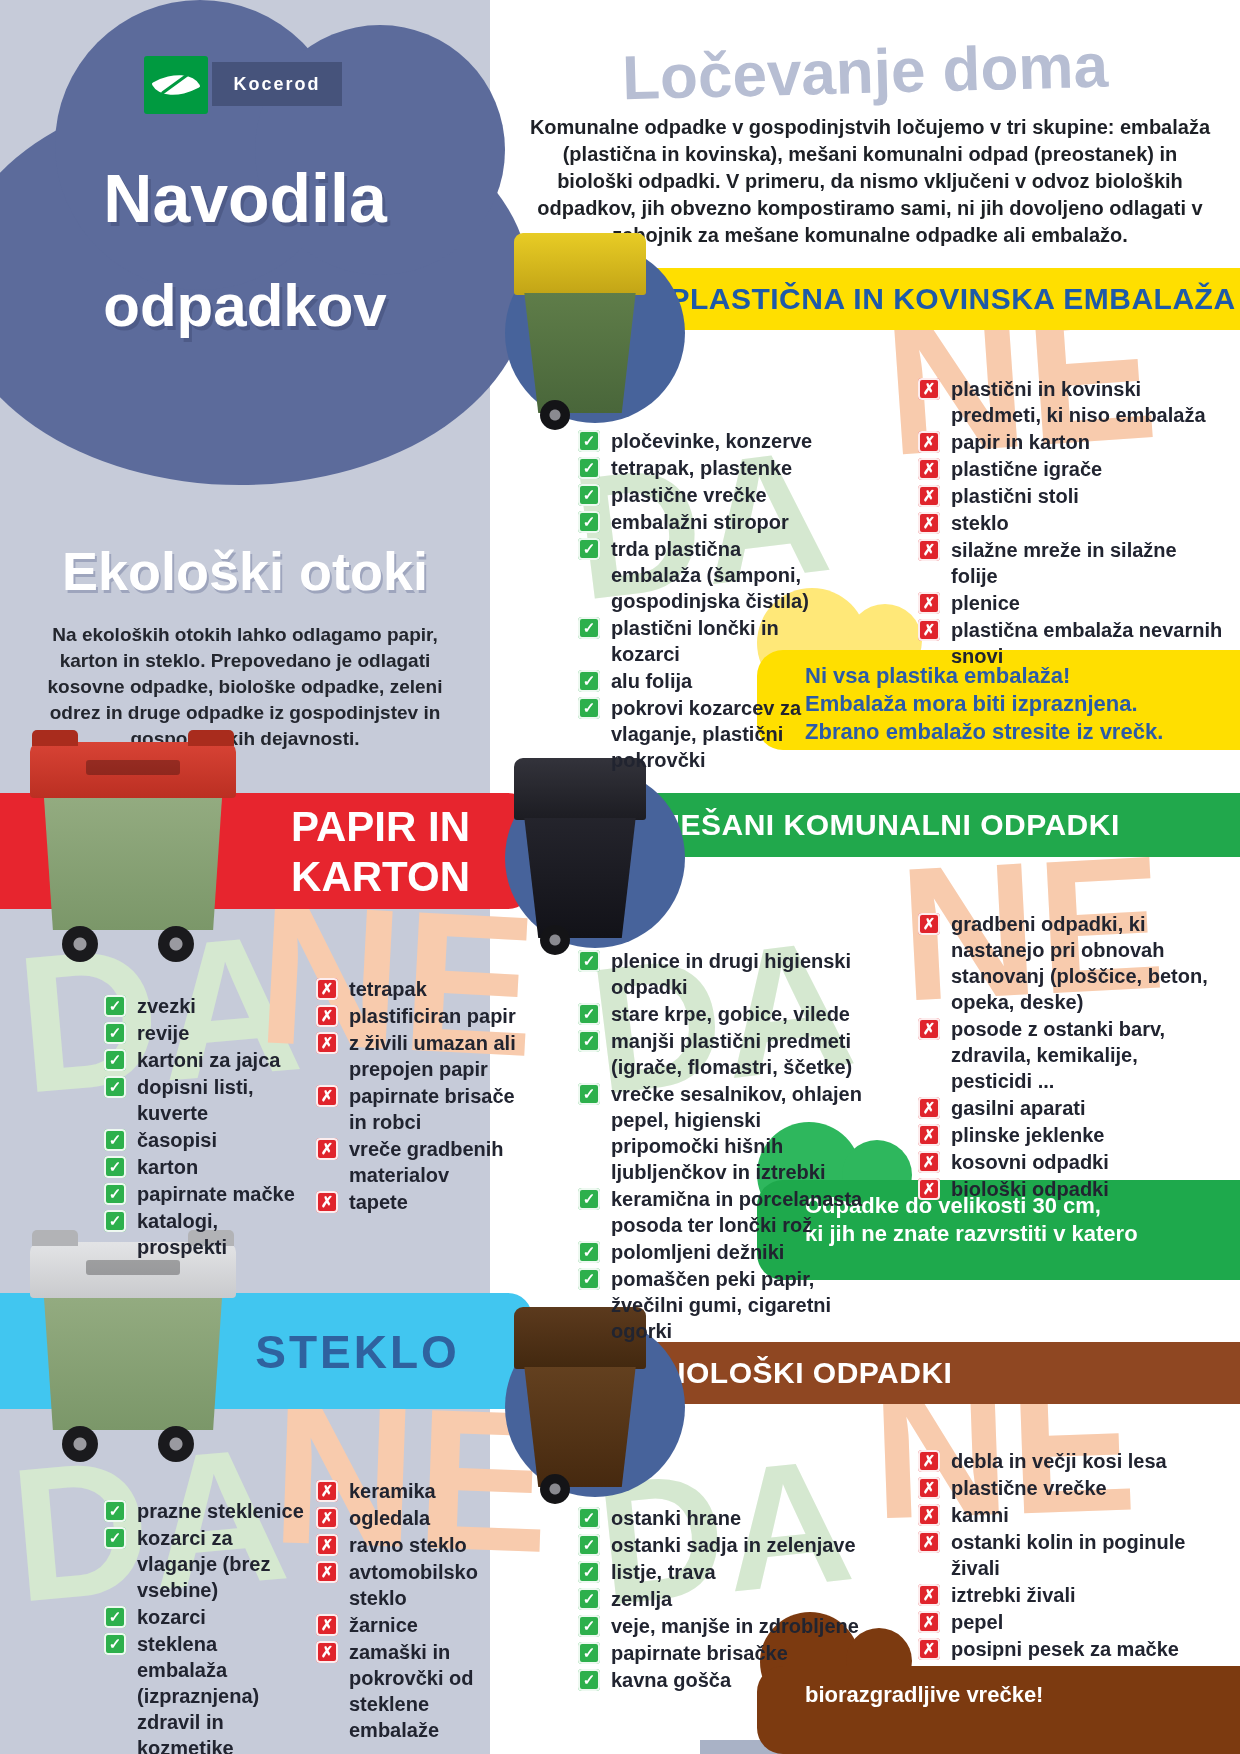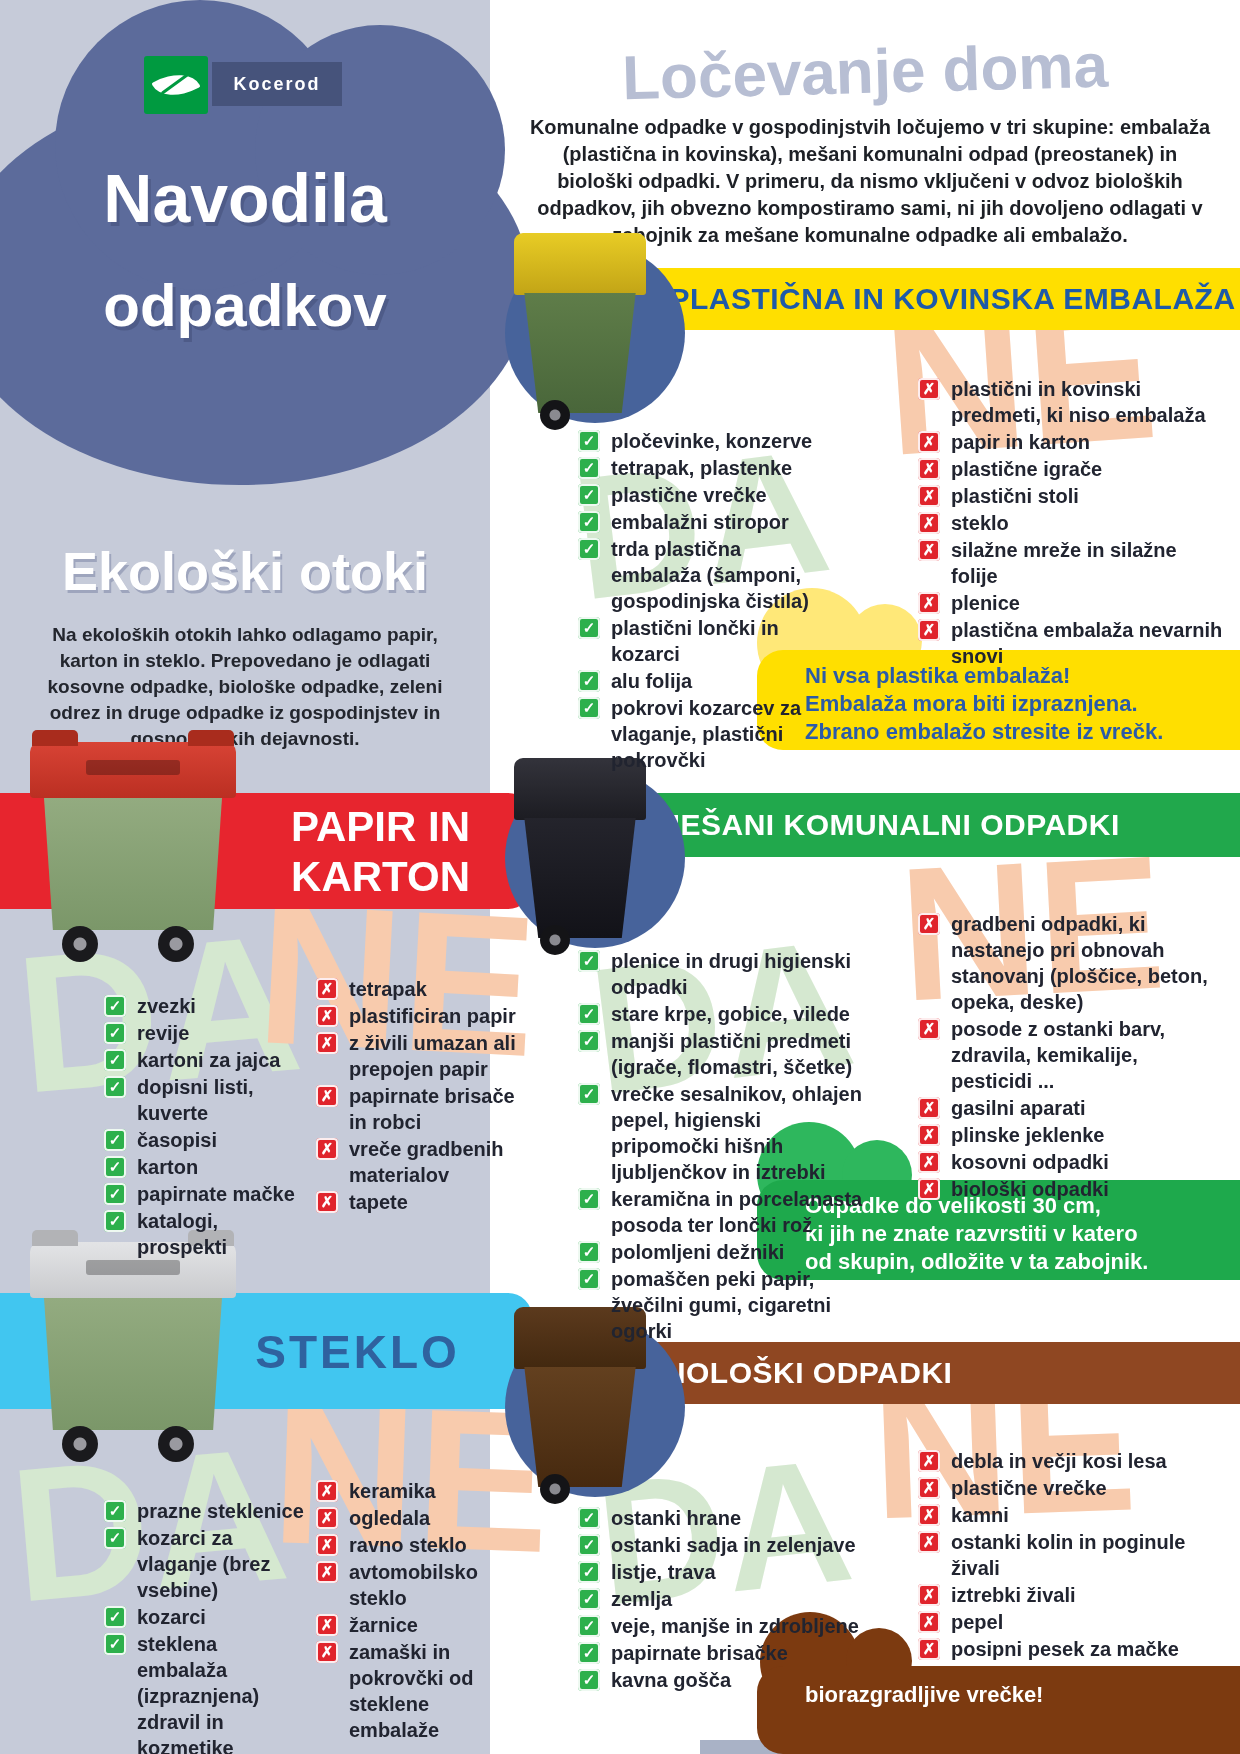--- a/index.html
+++ b/index.html
@@ -454,21 +454,20 @@
         <span class="mk cross">✗</span>
         <span class="txt">biološki odpadki</span>
       </li>
     </ul>
   <div class="abs ncloud nc-m1"></div>
   <div class="abs ncloud nc-m2"></div>
   <div class="abs note note-mixed">
     <ul>
         <li><span class="txt">Odpadke do velikosti 30 cm,</span></li>
         <li><span class="txt">ki jih ne znate razvrstiti v katero</span></li>
-        <li><span class="txt">od skupin, odložite v ta zabojnik.</span></li>
       </ul>
   </div>
 
   <div class="abs banner banner-bio">
     <span class="bt">BIOLOŠKI ODPADKI</span>
   </div>
   <div class="abs wcircle" style="left:505px;top:1317px;"></div>
   <div class="abs wlid wlid-bio"></div>
   <div class="abs wbody wbody-bio"></div>
   <span class="abs wwheel" style="left:540px;top:1474px;"></span>

